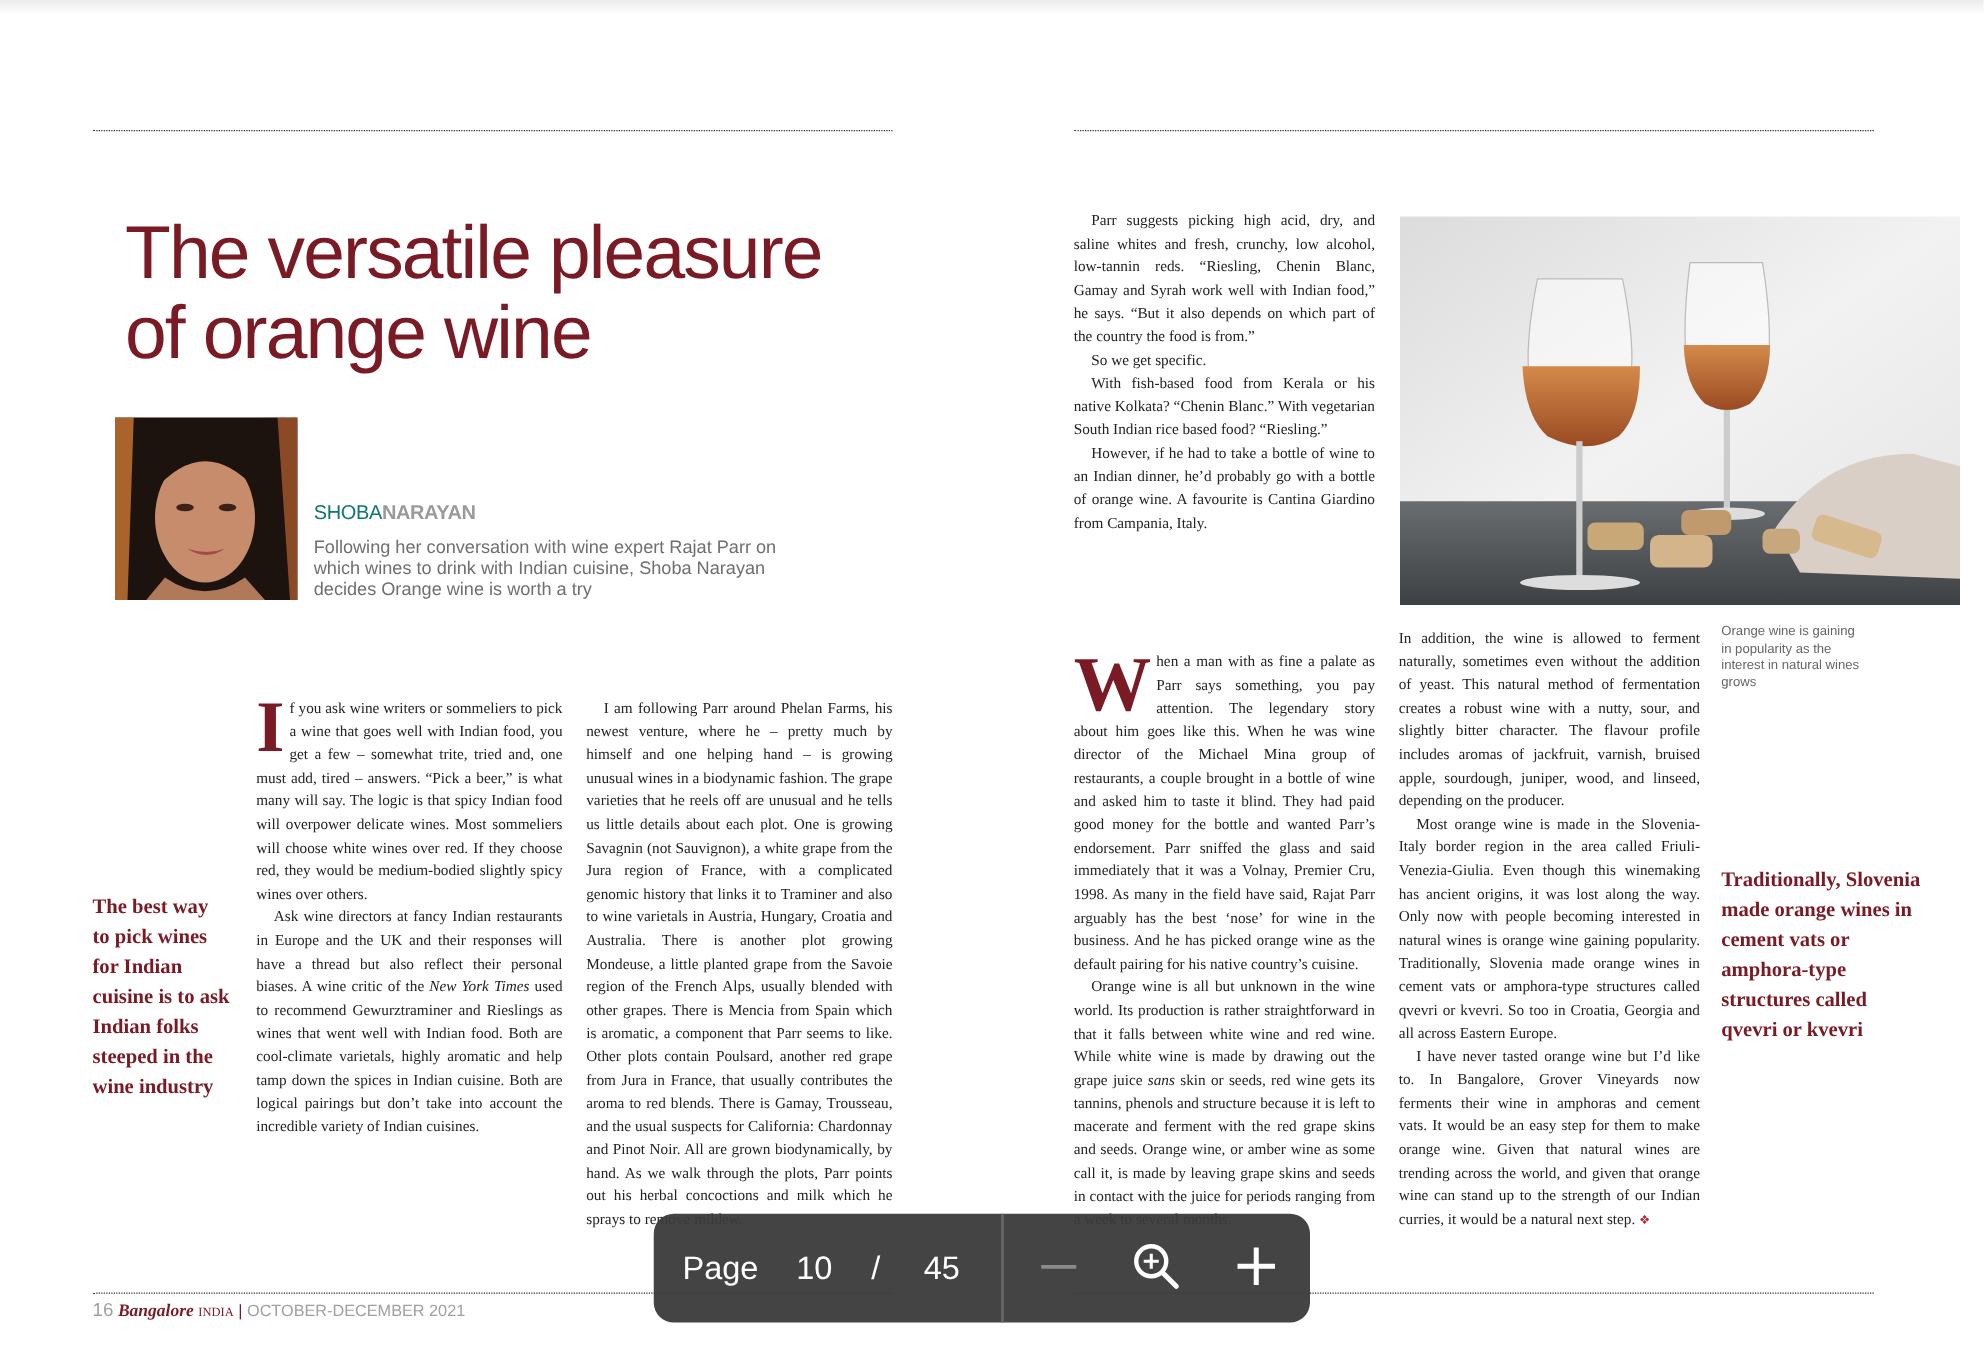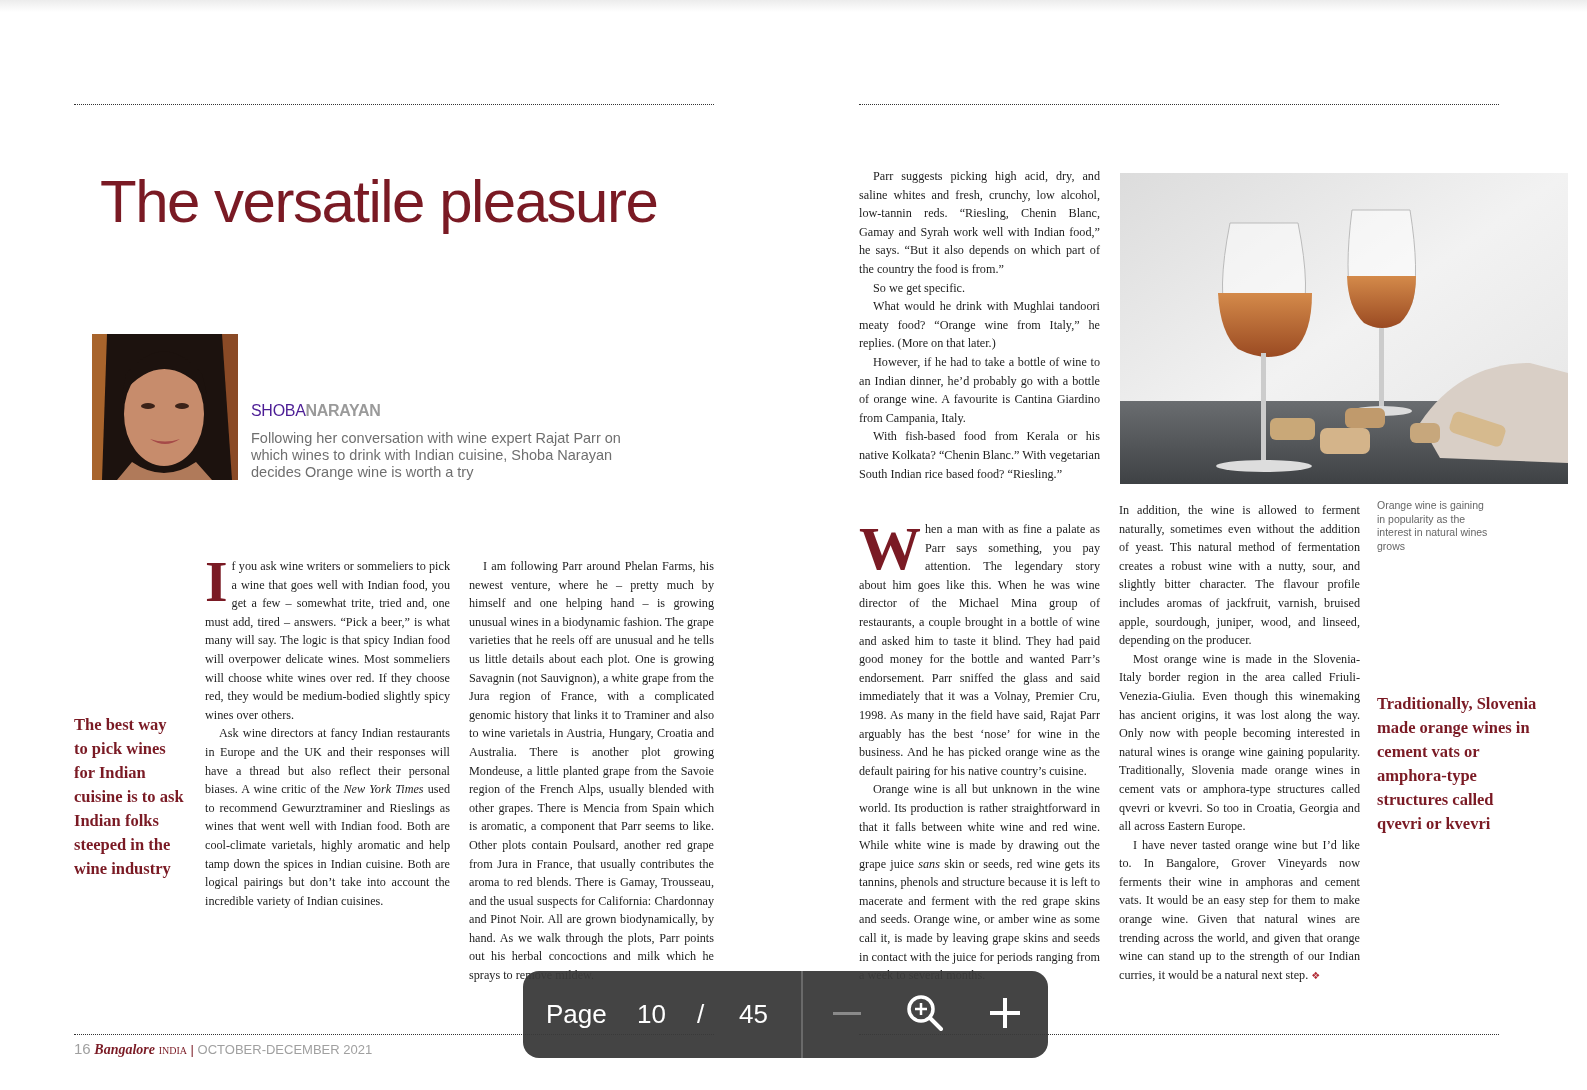--- a/index.html
+++ b/index.html
@@ -24,21 +24,21 @@
     font-size:60px; line-height:64px; letter-spacing:-1.5px; margin:0;
   }
   .photo {
     position:absolute; left:92px; top:334px; width:146px; height:146px;
     overflow:hidden; background:#6b3a25;
   }
   .author {
     position:absolute; left:251px; top:402px;
     font-family:"Liberation Sans", sans-serif; font-size:16px; letter-spacing:-0.3px;
   }
-  .author .first { color:#4c1d95;margin-top:37px; }
+  .author .first { color:#0f766e;margin-top:37px; }
   .author .last { color:#9a9a9a; font-weight:bold; }
   .standfirst {
     position:absolute; left:251px; top:430px; width:400px;
     font-family:"Liberation Sans", sans-serif; font-size:14.5px; line-height:17px;
     color:#6f6f6f; margin:0;
   }
   .col {
     position:absolute; font-size:12.2px; line-height:18.6px;
     text-align:justify; color:#222;
   }
@@ -87,20 +87,21 @@
 </head>
 <body>
 
 <div class="top-shade"></div>
 
 <div class="page">
   <div class="rule" style="left:74px; top:104px; width:640px;"></div>
 
   <h1 class="title">
     <span>The versatile pleasure</span><br>
+    <span>of orange wine</span>
   </h1>
 
   <div class="photo">
     <svg width="146" height="146" viewBox="0 0 146 146">
       <rect width="146" height="146" fill="#5a2f1f"></rect>
       <rect x="0" y="0" width="20" height="146" fill="#a8642c"></rect>
       <rect x="118" y="0" width="28" height="146" fill="#8a4a26"></rect>
       <path d="M15 0 L130 0 L140 146 L10 146 Z" fill="#1c120e"></path>
       <ellipse cx="72" cy="80" rx="40" ry="52" fill="#c78c6c"></ellipse>
       <path d="M30 60 Q72 10 115 60 L110 40 Q72 -5 34 40 Z" fill="#1c120e"></path>
@@ -136,23 +137,22 @@
     <span>OCTOBER-DECEMBER 2021</span>
   </div>
 </div>
 
 <div class="page">
   <div class="rule" style="left:859px; top:104px; width:640px;"></div>
 
   <div class="col" style="left:859px; top:167px; width:241px;">
     <p>Parr suggests picking high acid, dry, and saline whites and fresh, crunchy, low alcohol, low-tannin reds. “Riesling, Chenin Blanc, Gamay and Syrah work well with Indian food,” he says. “But it also depends on which part of the country the food is from.”</p>
     <p>So we get specific.</p>
-    <p>What would he drink with Mughlai tandoori meaty food? “Orange wine from Italy,” he replies. (More on that later.)</p>
+    <p>With fish-based food from Kerala or his native Kolkata? “Chenin Blanc.” With vegetarian South Indian rice based food? “Riesling.”</p>
     <p>However, if he had to take a bottle of wine to an Indian dinner, he’d probably go with a bottle of orange wine. A favourite is Cantina Giardino from Campania, Italy.</p>
-    <p>With fish-based food from Kerala or his native Kolkata? “Chenin Blanc.” With vegetarian South Indian rice based food? “Riesling.”</p>
   </div>
 
   <div class="col" style="left:859px; top:520px; width:241px;">
     <p class="first"><span class="dropcap" style="font-size:62px; margin-top:4px;">W</span><span>hen a man with as fine a palate as Parr says something, you pay attention. The legendary story about him goes like this. When he was wine director of the Michael Mina group of restaurants, a couple brought in a bottle of wine and asked him to taste it blind. They had paid good money for the bottle and wanted Parr’s endorsement. Parr sniffed the glass and said immediately that it was a Volnay, Premier Cru, 1998. As many in the field have said, Rajat Parr arguably has the best ‘nose’ for wine in the business. And he has picked orange wine as the default pairing for his native country’s cuisine.</span></p>
     <p><span>Orange wine is all but unknown in the wine world. Its production is rather straightforward in that it falls between white wine and red wine. While white wine is made by drawing out the grape juice </span><i>sans</i><span> skin or seeds, red wine gets its tannins, phenols and structure because it is left to macerate and ferment with the red grape skins and seeds. Orange wine, or amber wine as some call it, is made by leaving grape skins and seeds in contact with the juice for periods ranging from a week to several months.</span></p>
   </div>
 
   <div class="wine-photo">
     <svg width="448" height="311" viewBox="0 0 448 311">
       <defs>

